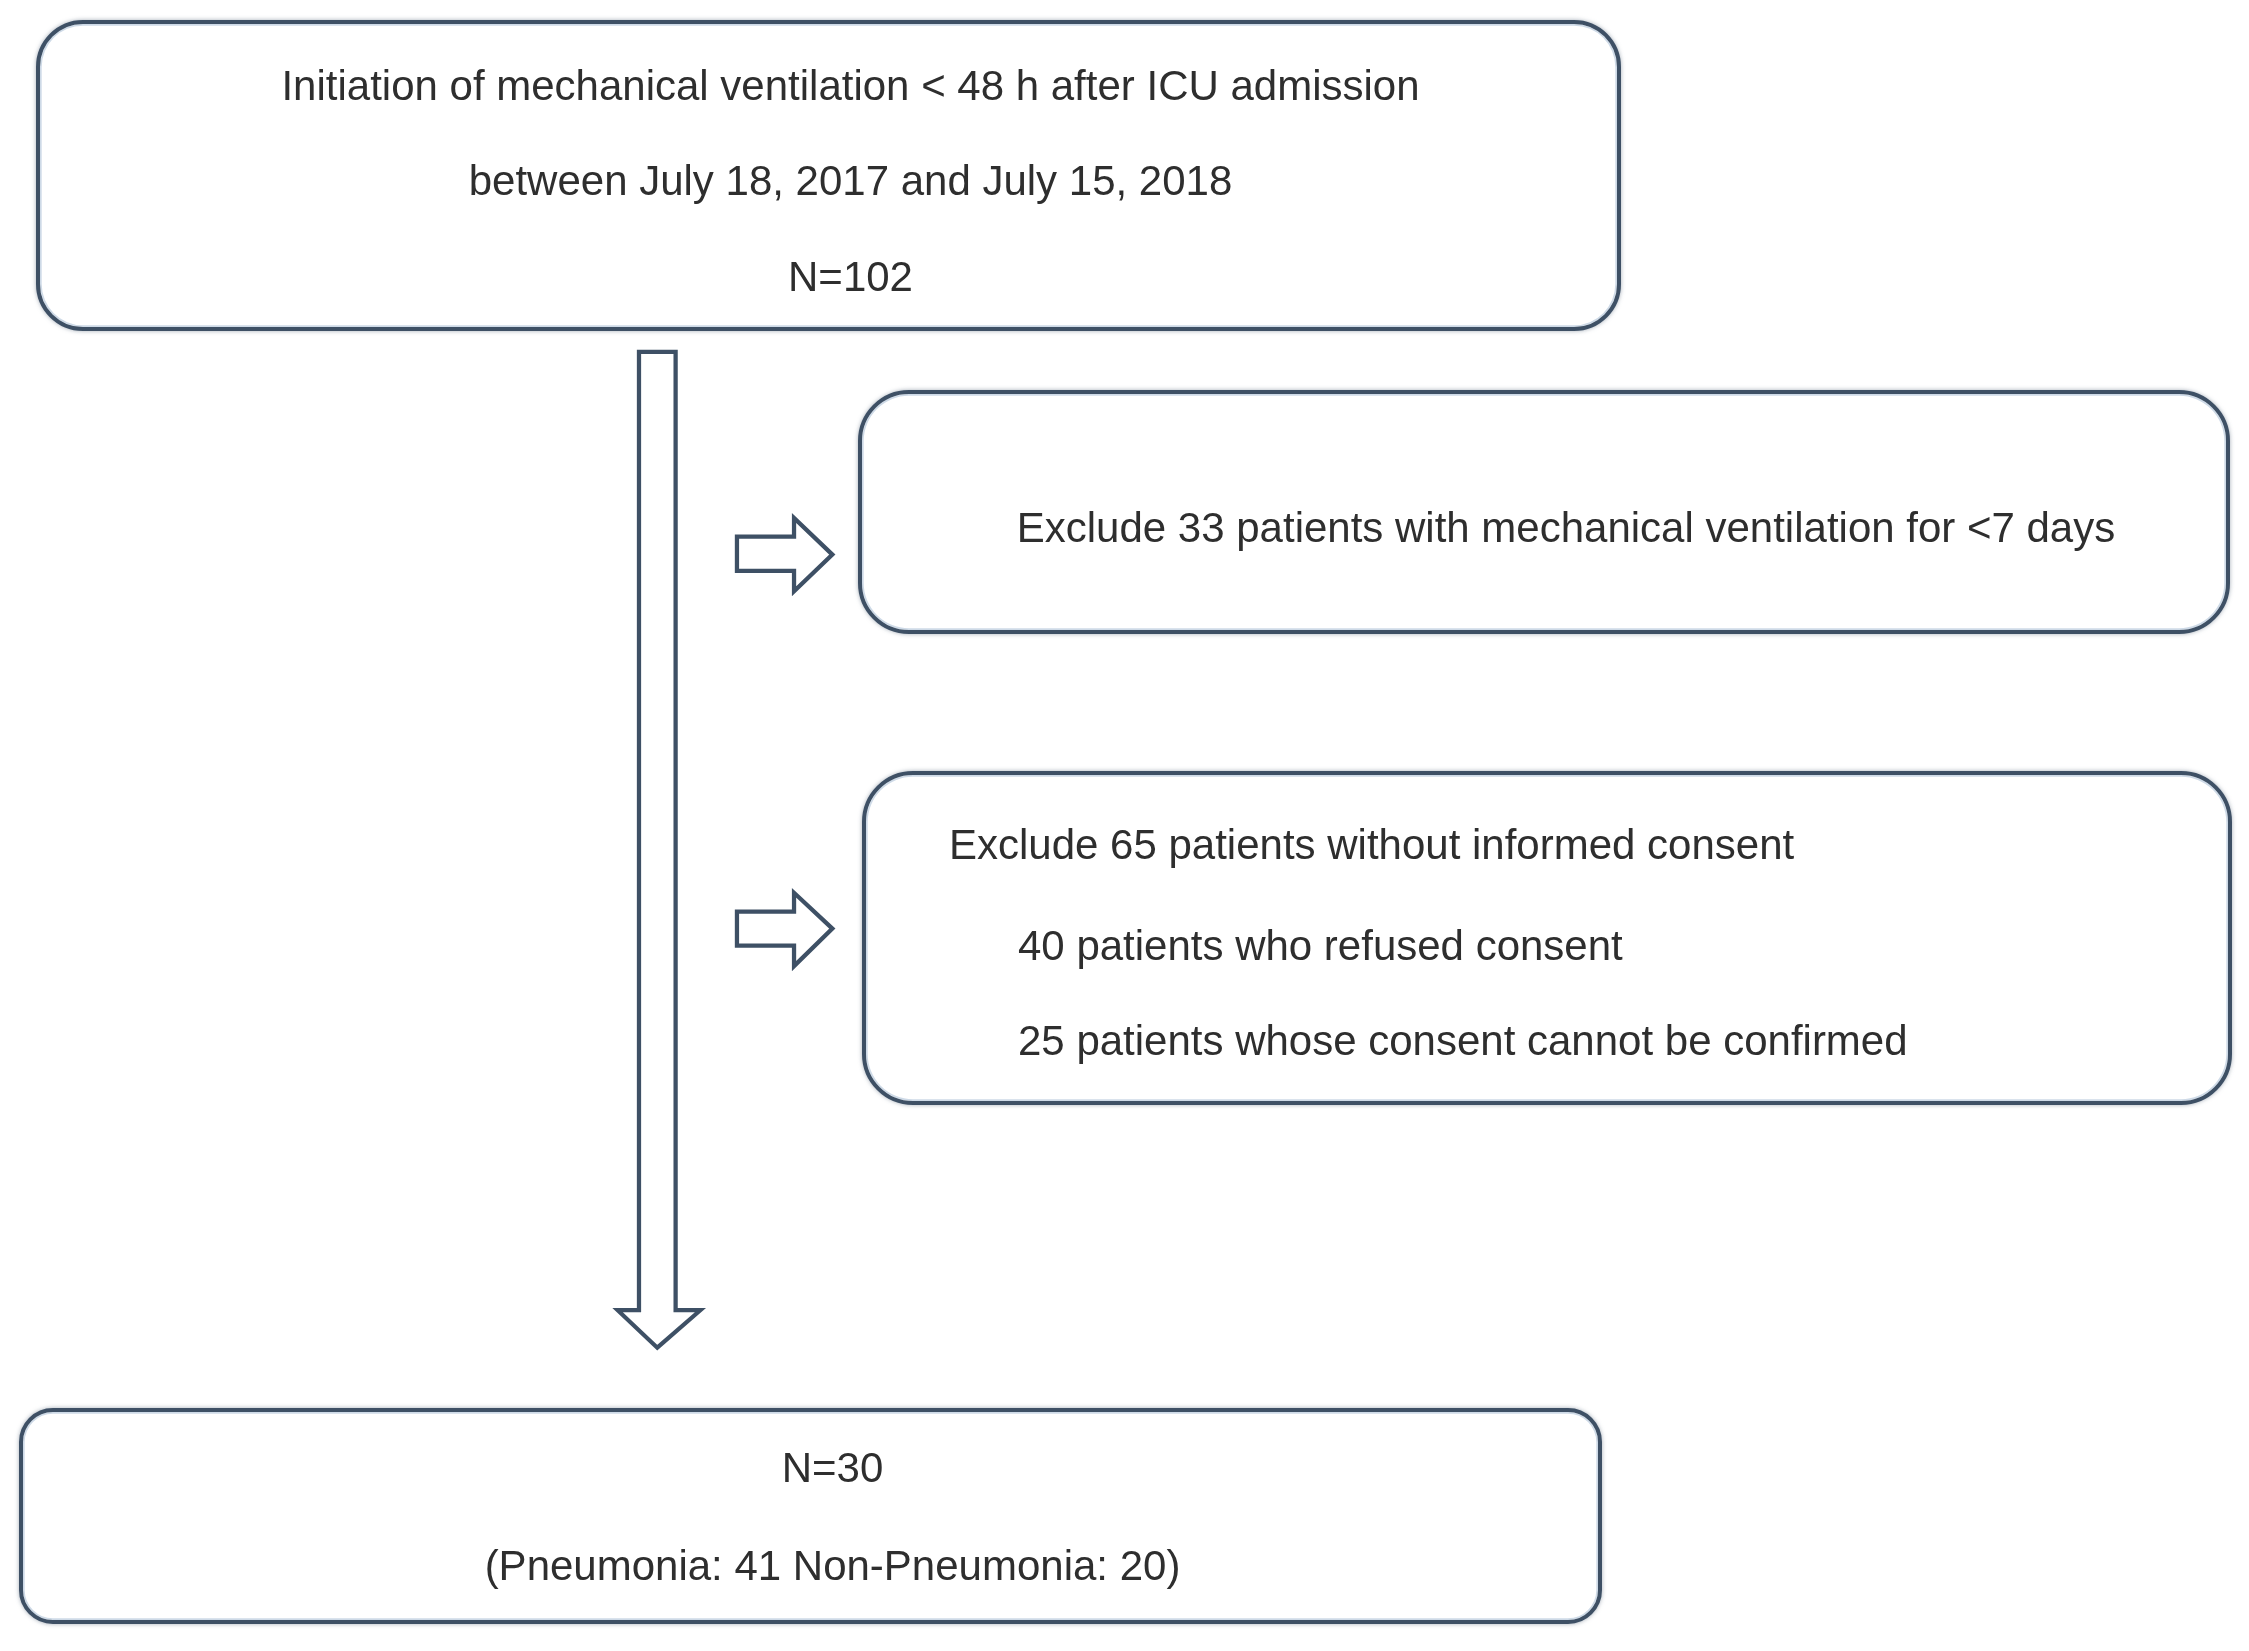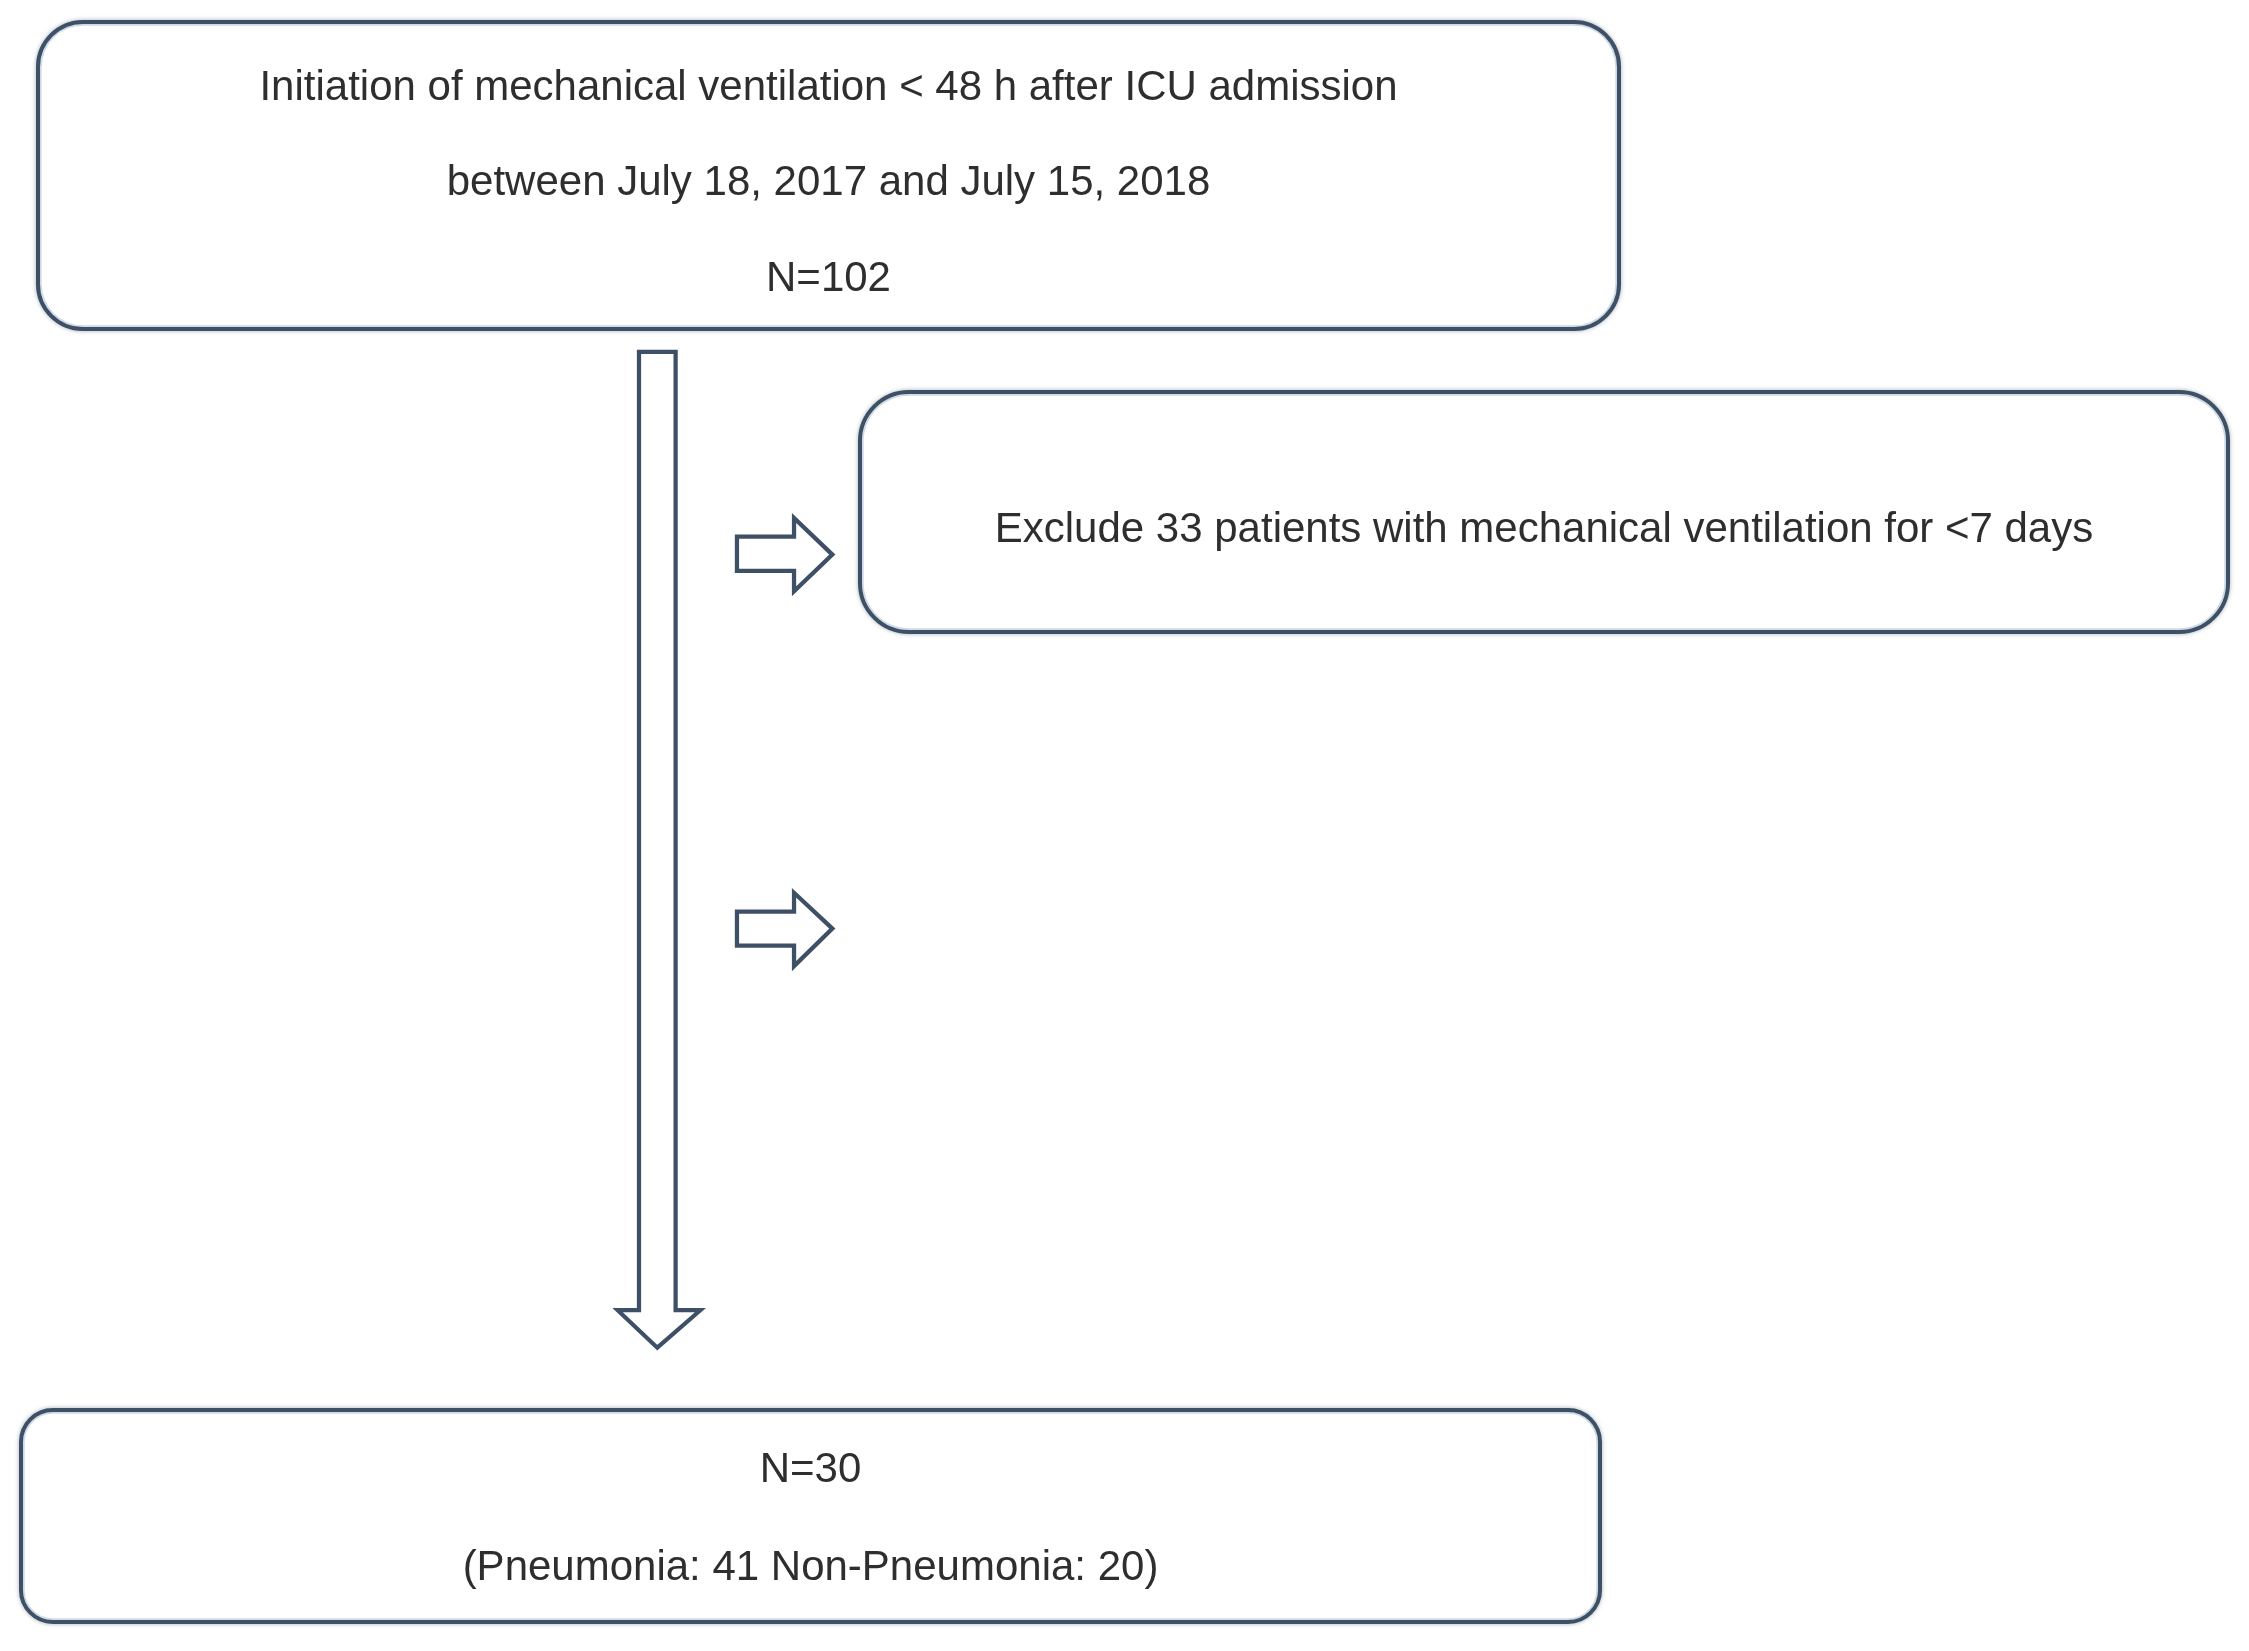--- a/index.html
+++ b/index.html
@@ -25,21 +25,21 @@
   .box-ex2     { left: 862px; top: 771px;  width: 1370px; height: 334px; border-radius: 51px; }
   .box-final   { left: 19px;   top: 1408px; width: 1583px; height: 216px; border-radius: 34px; }
   .tline {
     position: absolute;
     width: 100%;
     height: 51px;
     line-height: 51px;
     font-size: 42px;
     white-space: nowrap;
   }
-  .center { text-align: center; }
+  .center { text-align: center; margin-left: 22px; }
   .indent1 { text-align: left; padding-left: 83px;  box-sizing: border-box; }
   .indent2 { text-align: left; padding-left: 152px; box-sizing: border-box; }
   .arrow-layer {
     position: absolute;
     left: 0; top: 0;
     width: 2250px;
     height: 1651px;
     pointer-events: none;
   }
   .arrow-layer polygon {
@@ -63,20 +63,25 @@
   <div class="box box-source">
     <div class="tline center" style="top:36px">Initiation of mechanical ventilation &lt; 48 h after ICU admission</div>
     <div class="tline center" style="top:131px">between July 18, 2017 and July 15, 2018</div>
     <div class="tline center" style="top:227px">N=102</div>
   </div>
 
   <div class="box box-ex1">
     <div class="tline center" style="top:108px">Exclude 33 patients with mechanical ventilation for &lt;7 days</div>
   </div>
 
+  <div class="box box-ex2">
+    <div class="tline indent1" style="top:44px">Exclude 65 patients without informed consent</div>
+    <div class="tline indent2" style="top:145px">40 patients who refused consent</div>
+    <div class="tline indent2" style="top:240px">25 patients whose consent cannot be confirmed</div>
+  </div>
 
   <div class="box box-final">
     <div class="tline center" style="top:30px">N=30</div>
     <div class="tline center" style="top:128px">(Pneumonia: 41 Non-Pneumonia: 20)</div>
   </div>
 
 </div>
 
 
 </body></html>

